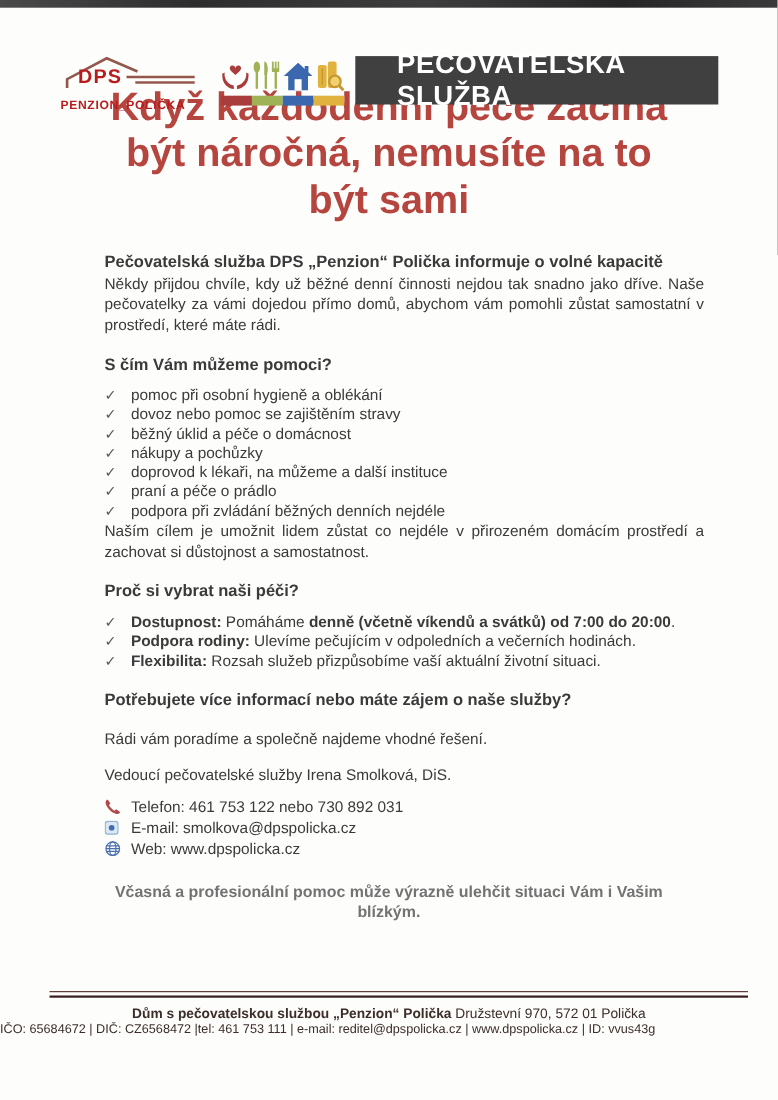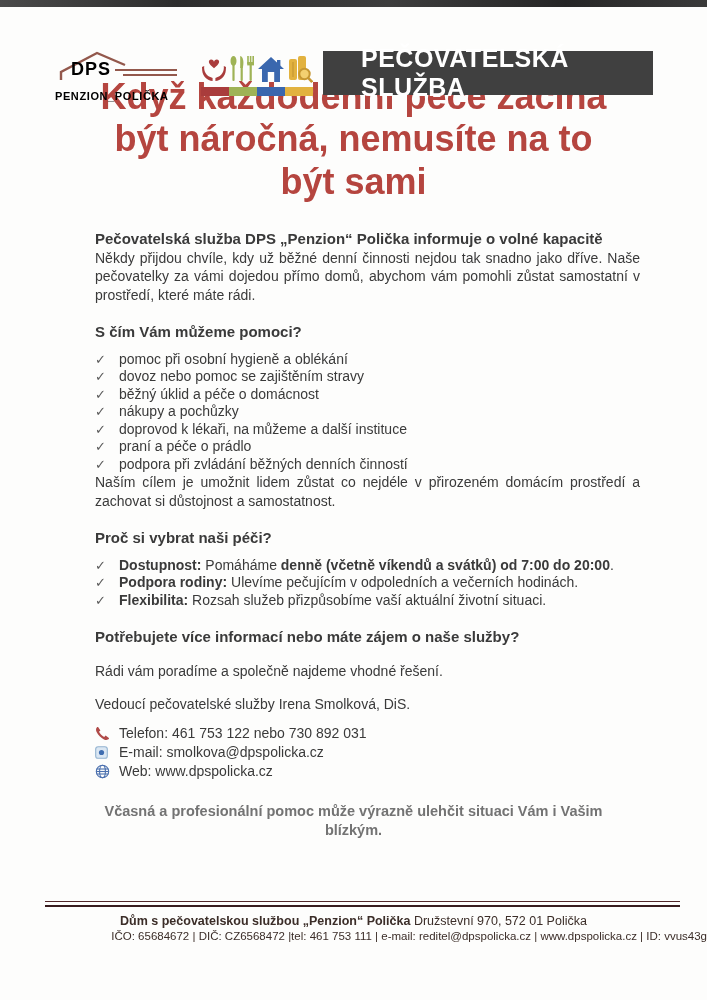--- a/index.html
+++ b/index.html
@@ -7,21 +7,21 @@
     position:relative; width:707px; height:1000px; margin:0 auto;
     background:#fdfdfc; overflow:hidden;
     font-family:"Liberation Sans","DejaVu Sans",sans-serif;
     color:#3a3a3a; -webkit-font-smoothing:antialiased;
   }
   .scan-top { position:absolute; top:0; left:0; width:100%; height:7px;
     background:linear-gradient(90deg,#4a4a4a 0%,#2d2d2d 25%,#3d3d3d 55%,#262626 80%,#3a3a3a 100%); }
 
   
   .header { position:absolute; top:48px; left:55px; right:54px; display:flex; align-items:flex-start; }
-  .logo { position:relative; width:128px; height:56px; color:#000000; flex:0 0 auto; }
+  .logo { position:relative; width:128px; height:56px; color:#b91c1c; flex:0 0 auto; }
   .logo-roof { position:absolute; top:0; left:0; }
   .logo-acronym { position:absolute; top:11px; left:16px; font-size:18px; font-weight:bold; letter-spacing:1px; }
   .logo-name { position:absolute; bottom:2px; left:0; font-size:11px; font-weight:bold; letter-spacing:.6px; white-space:nowrap; }
   .icon-set { margin-left:18px; flex:0 0 auto; width:112px; padding-top:4px; }
   .icon-row { display:flex; justify-content:space-between; align-items:flex-end; height:32px; }
   .color-bar { display:flex; height:9px; margin-top:3px; }
   .color-bar div { flex:1; }
   .banner { margin-left:10px; flex:1; height:44px; margin-top:3px; background:#404040;
     color:#fff; font-weight:bold; font-size:25px; letter-spacing:.5px;
     display:flex; align-items:center; padding-left:38px; }
@@ -44,21 +44,21 @@
   .c-row { display:flex; align-items:center; height:19px; }
   .c-ico { flex:0 0 24px; display:flex; align-items:center; }
   .note { margin:21px auto 0; width:510px; text-align:center; font-weight:bold;
     font-size:14.5px; line-height:19px; color:#737373; }
 
   
   .footer { position:absolute; top:901px; left:0; right:0; }
   .rule { margin:0 27px 0 45px; height:3px;
     border-top:1.5px solid #52282a; border-bottom:2.5px solid #381c1e; }
   .f1 { margin-top:7px; text-align:center; font-size:12.5px; color:#3b2d28; }
-  .f2 { margin-top:2px; text-align:right; font-size:11.5px; color:#3b2d28; }
+  .f2 { margin-top:2px; text-align:left; font-size:11.5px; color:#3b2d28; }
 </style>
 </head>
 <body>
 
 <div class="page">
   <div class="scan-top"></div>
 
   <div class="header">
     <div class="logo">
       <svg class="logo-roof" width="128" height="40" viewBox="0 0 128 40">
@@ -146,21 +146,21 @@
           <span>doprovod k lékaři, na můžeme a další instituce</span>
         </div>
 
         <div class="li">
           <span class="check">✓</span>
           <span>praní a péče o prádlo</span>
         </div>
 
         <div class="li">
           <span class="check">✓</span>
-          <span>podpora při zvládání běžných denních činností</span>
+          <span>podpora při zvládání běžných denních nejdéle</span>
         </div>
       </div>
 
     <div class="para">Naším cílem je umožnit lidem zůstat co nejdéle v přirozeném domácím prostředí a zachovat si důstojnost a samostatnost.</div>
 
     <div class="h">Proč si vybrat naši péči?</div>
     <div class="list why">
 
         <div class="li">
           <span class="check">✓</span>

